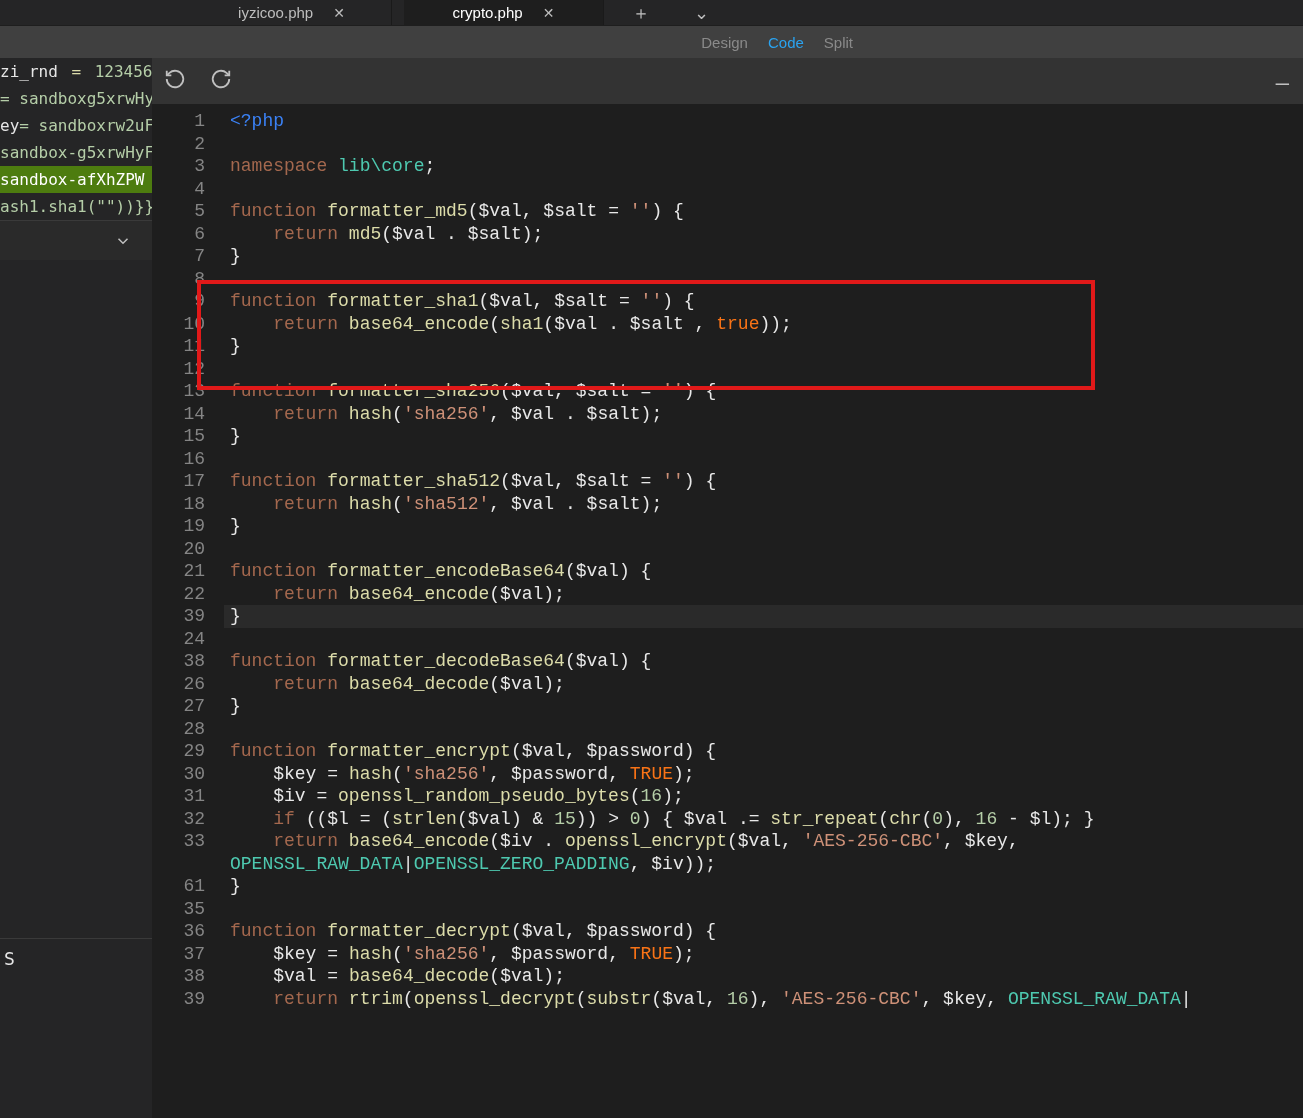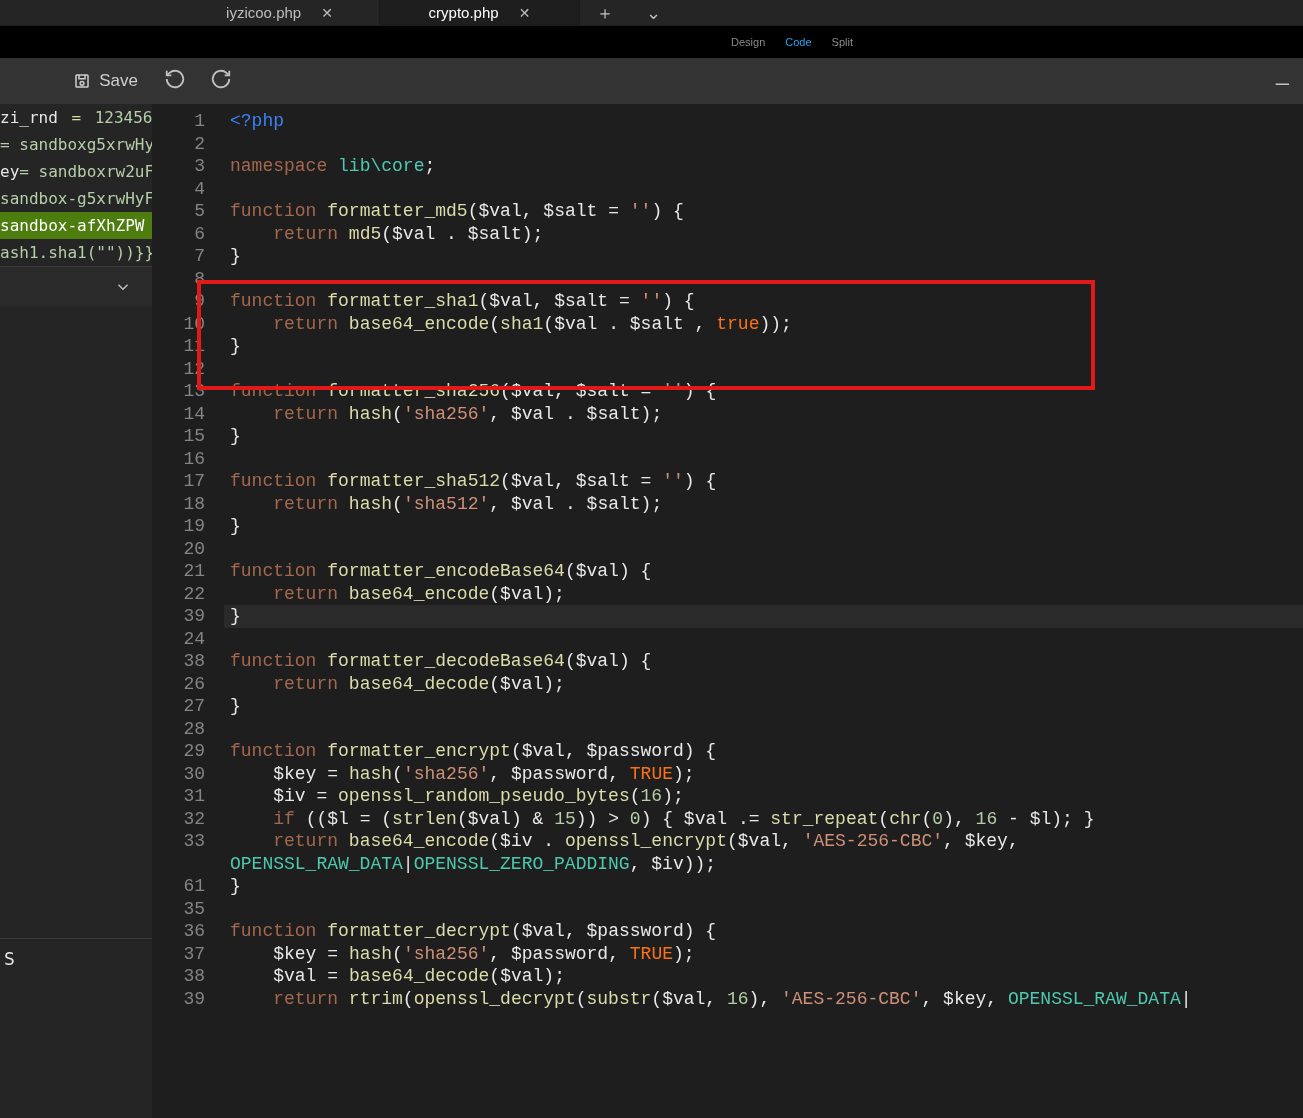--- a/index.html
+++ b/index.html
@@ -12,20 +12,21 @@
     width: 1303px;
     height: 1118px;
     position: relative;
   }
   .tabbar {
     display: flex;
     align-items: center;
     height: 26px;
     background: #252526;
     border-bottom: 1px solid #1e1e1e;
+    gap: 12px;
   }
   .tab {
     display: flex;
     align-items: center;
     padding: 0 14px;
     height: 100%;
     color: #bdbdbd;
     font-family: "Segoe UI", sans-serif;
     font-size: 15px;
     gap: 20px;
@@ -41,25 +42,25 @@
     padding: 0 16px;
     font-size: 18px;
     font-family: "Segoe UI", sans-serif;
     cursor: pointer;
   }
   .viewbar {
     height: 32px;
     display:flex;
     align-items:center;
     justify-content:flex-end;
-    background:#000000;
+    background:#404040;
     padding-right: 450px;
     gap: 20px;
     font-family: "Segoe UI", sans-serif;
-    font-size: 11px;
+    font-size: 15px;
   }
   .view-link { color: #8a8a8a; cursor: pointer;}
   .view-link.active { color: #2aa3f0; }
   .main {
     display: flex;
     height: calc(100% - 58px);
   }
   .left-panel {
     width: 152px;
     background: #252526;
@@ -212,30 +213,20 @@
 <div class="viewbar">
   <span class="view-link">Design</span>
   <span class="view-link active">Code</span>
   <span class="view-link">Split</span>
 </div>
 
 <div class="main">
 
   <div class="left-panel">
     <div class="left-inner">
-      <div class="toolbar">
-        <span style="display:flex;align-items:center;gap:8px;cursor:pointer">
-          <svg viewBox="0 0 24 24" fill="none" stroke="#cfcfcf" stroke-width="2">
-              <rect x="4" y="4" width="16" height="16" rx="1"></rect>
-              <path d="M8 4v5h8V4"></path>
-              <circle cx="12" cy="15" r="2.5"></circle>
-            </svg>
-          <span>Save</span>
-        </span>
-      </div>
       <div class="vars" id="vars">
           <div class="var-line"><span class="name">zi_rnd</span><span class="eq"> = </span><span class="val num">123456789</span></div>
           <div class="var-line"><span class="name"></span><span class="val">= sandboxg5xrwHyF</span></div>
           <div class="var-line"><span class="name">ey</span><span class="val">= sandboxrw2uFY</span></div>
           <div class="var-line"><span class="name"></span><span class="val">sandbox-g5xrwHyFo</span></div>
           <div class="var-line selected"><span class="name"></span><span class="val"> sandbox-afXhZPW</span></div>
           <div class="var-line"><span class="name"></span><span class="val">ash1.sha1(""))}}</span></div>
         </div>
       <div class="expand-row">
         <svg width="18" height="18" viewBox="0 0 24 24" fill="none" stroke="#c0c0c0" stroke-width="2">

